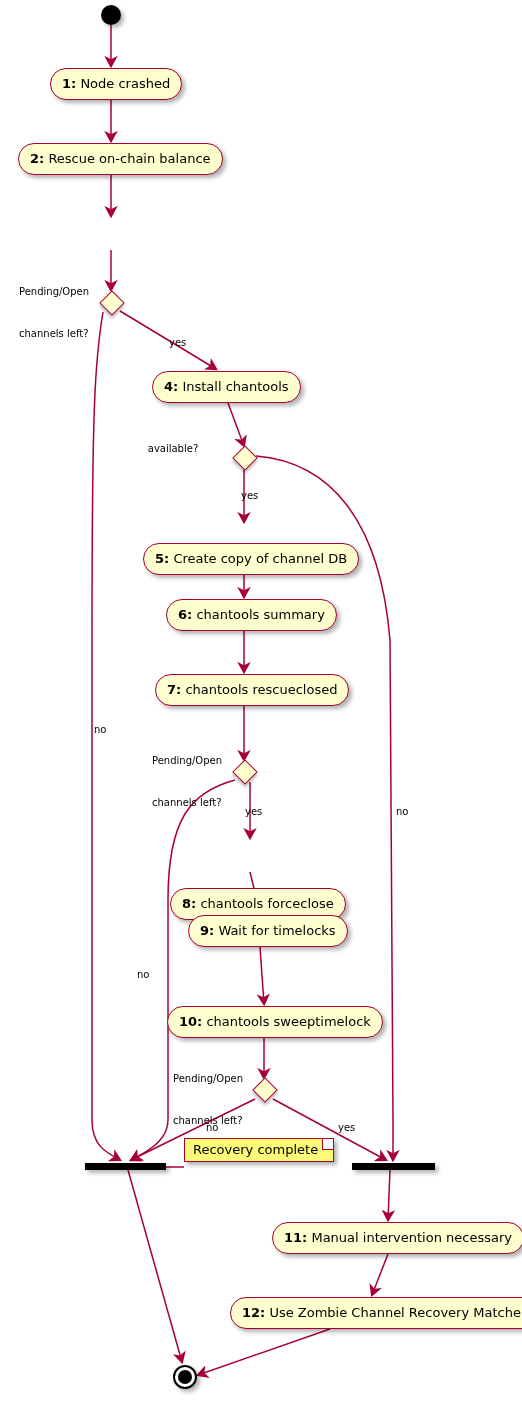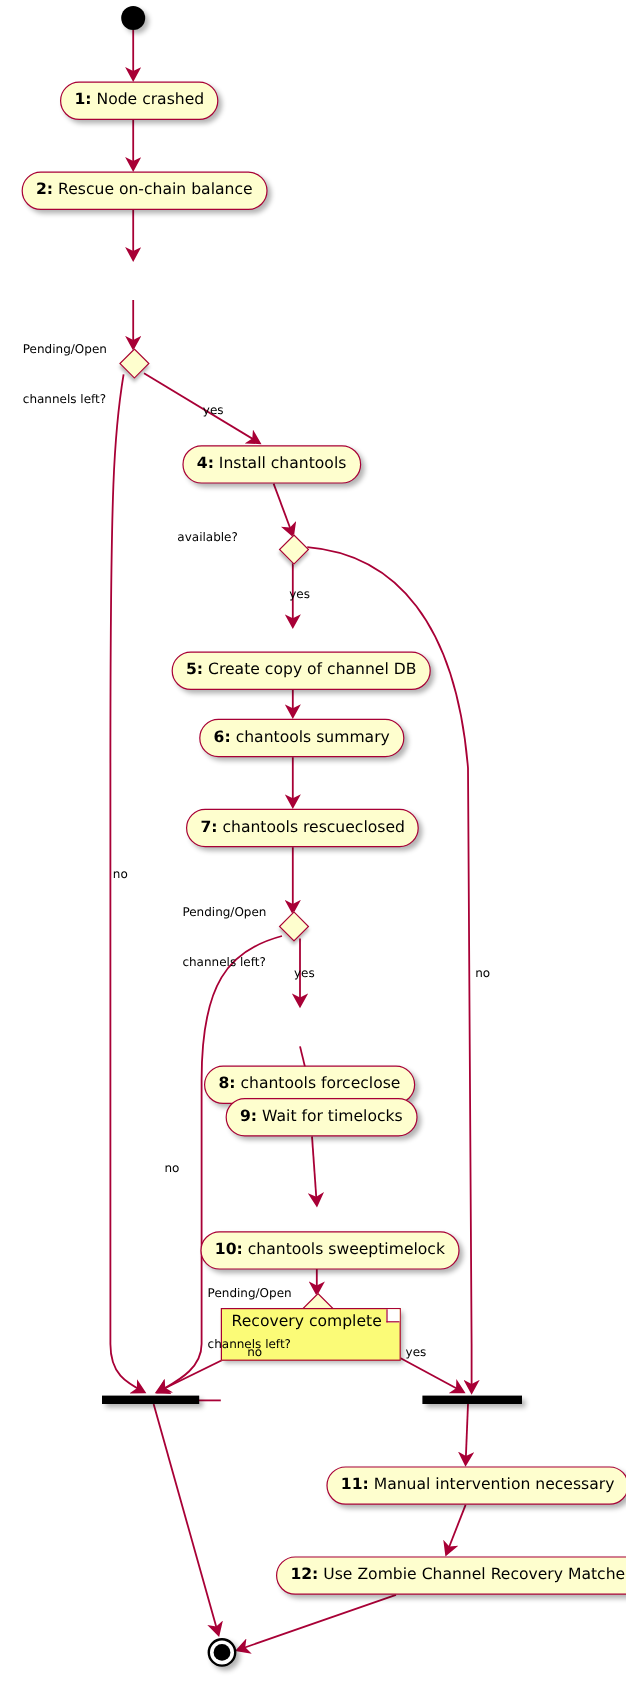--- a/index.html
+++ b/index.html
@@ -213,41 +213,41 @@
   </div>
 
   <div class="activity" style="left:170px; top:840px;margin-top:48px;">
     <span class="num">8:</span><span> chantools forceclose</span>
   </div>
 
   <div class="activity" style="left:188px; top:915px;">
     <span class="num">9:</span><span> Wait for timelocks</span>
   </div>
 
-  <div class="activity" style="left:167px; top:1006px;margin-top:20px;">
+  <div class="activity" style="left:167px; top:1006px;">
     <span class="num">10:</span><span> chantools sweeptimelock</span>
   </div>
 
   <div class="activity" style="left:272px; top:1222px;">
     <span class="num">11:</span><span> Manual intervention necessary</span>
   </div>
 
   <div class="activity" style="left:230px; top:1297px;">
     <span class="num">12:</span><span> Use Zombie Channel Recovery Matcher</span>
   </div>
 
   <div class="diamond" style="left:103px; top:294px;"></div>
   <div class="diamond" style="left:236px; top:449px;"></div>
   <div class="diamond" style="left:236px; top:763px;"></div>
   <div class="diamond" style="left:256px; top:1081px;"></div>
 
   <div class="bar" style="left:85px; top:1163px; width:81px;"></div>
   <div class="bar" style="left:352px; top:1163px; width:83px;"></div>
 
-  <div class="note" style="left:184px; top:1090px; width:150px; height:44px;">
+  <div class="note" style="left:184px; top:1138px; width:150px; height:24px;">
     <span>Recovery complete</span>
     <span class="note-fold"></span>
   </div>
 
   <div class="edge-label" style="left:19px; top:257px;">
     <div>Pending/Open</div>
     <div>channels left?</div>
   </div>
 
   <div class="edge-label bold-num" style="left:125px; top:414px; text-align:center; width:96px;">

